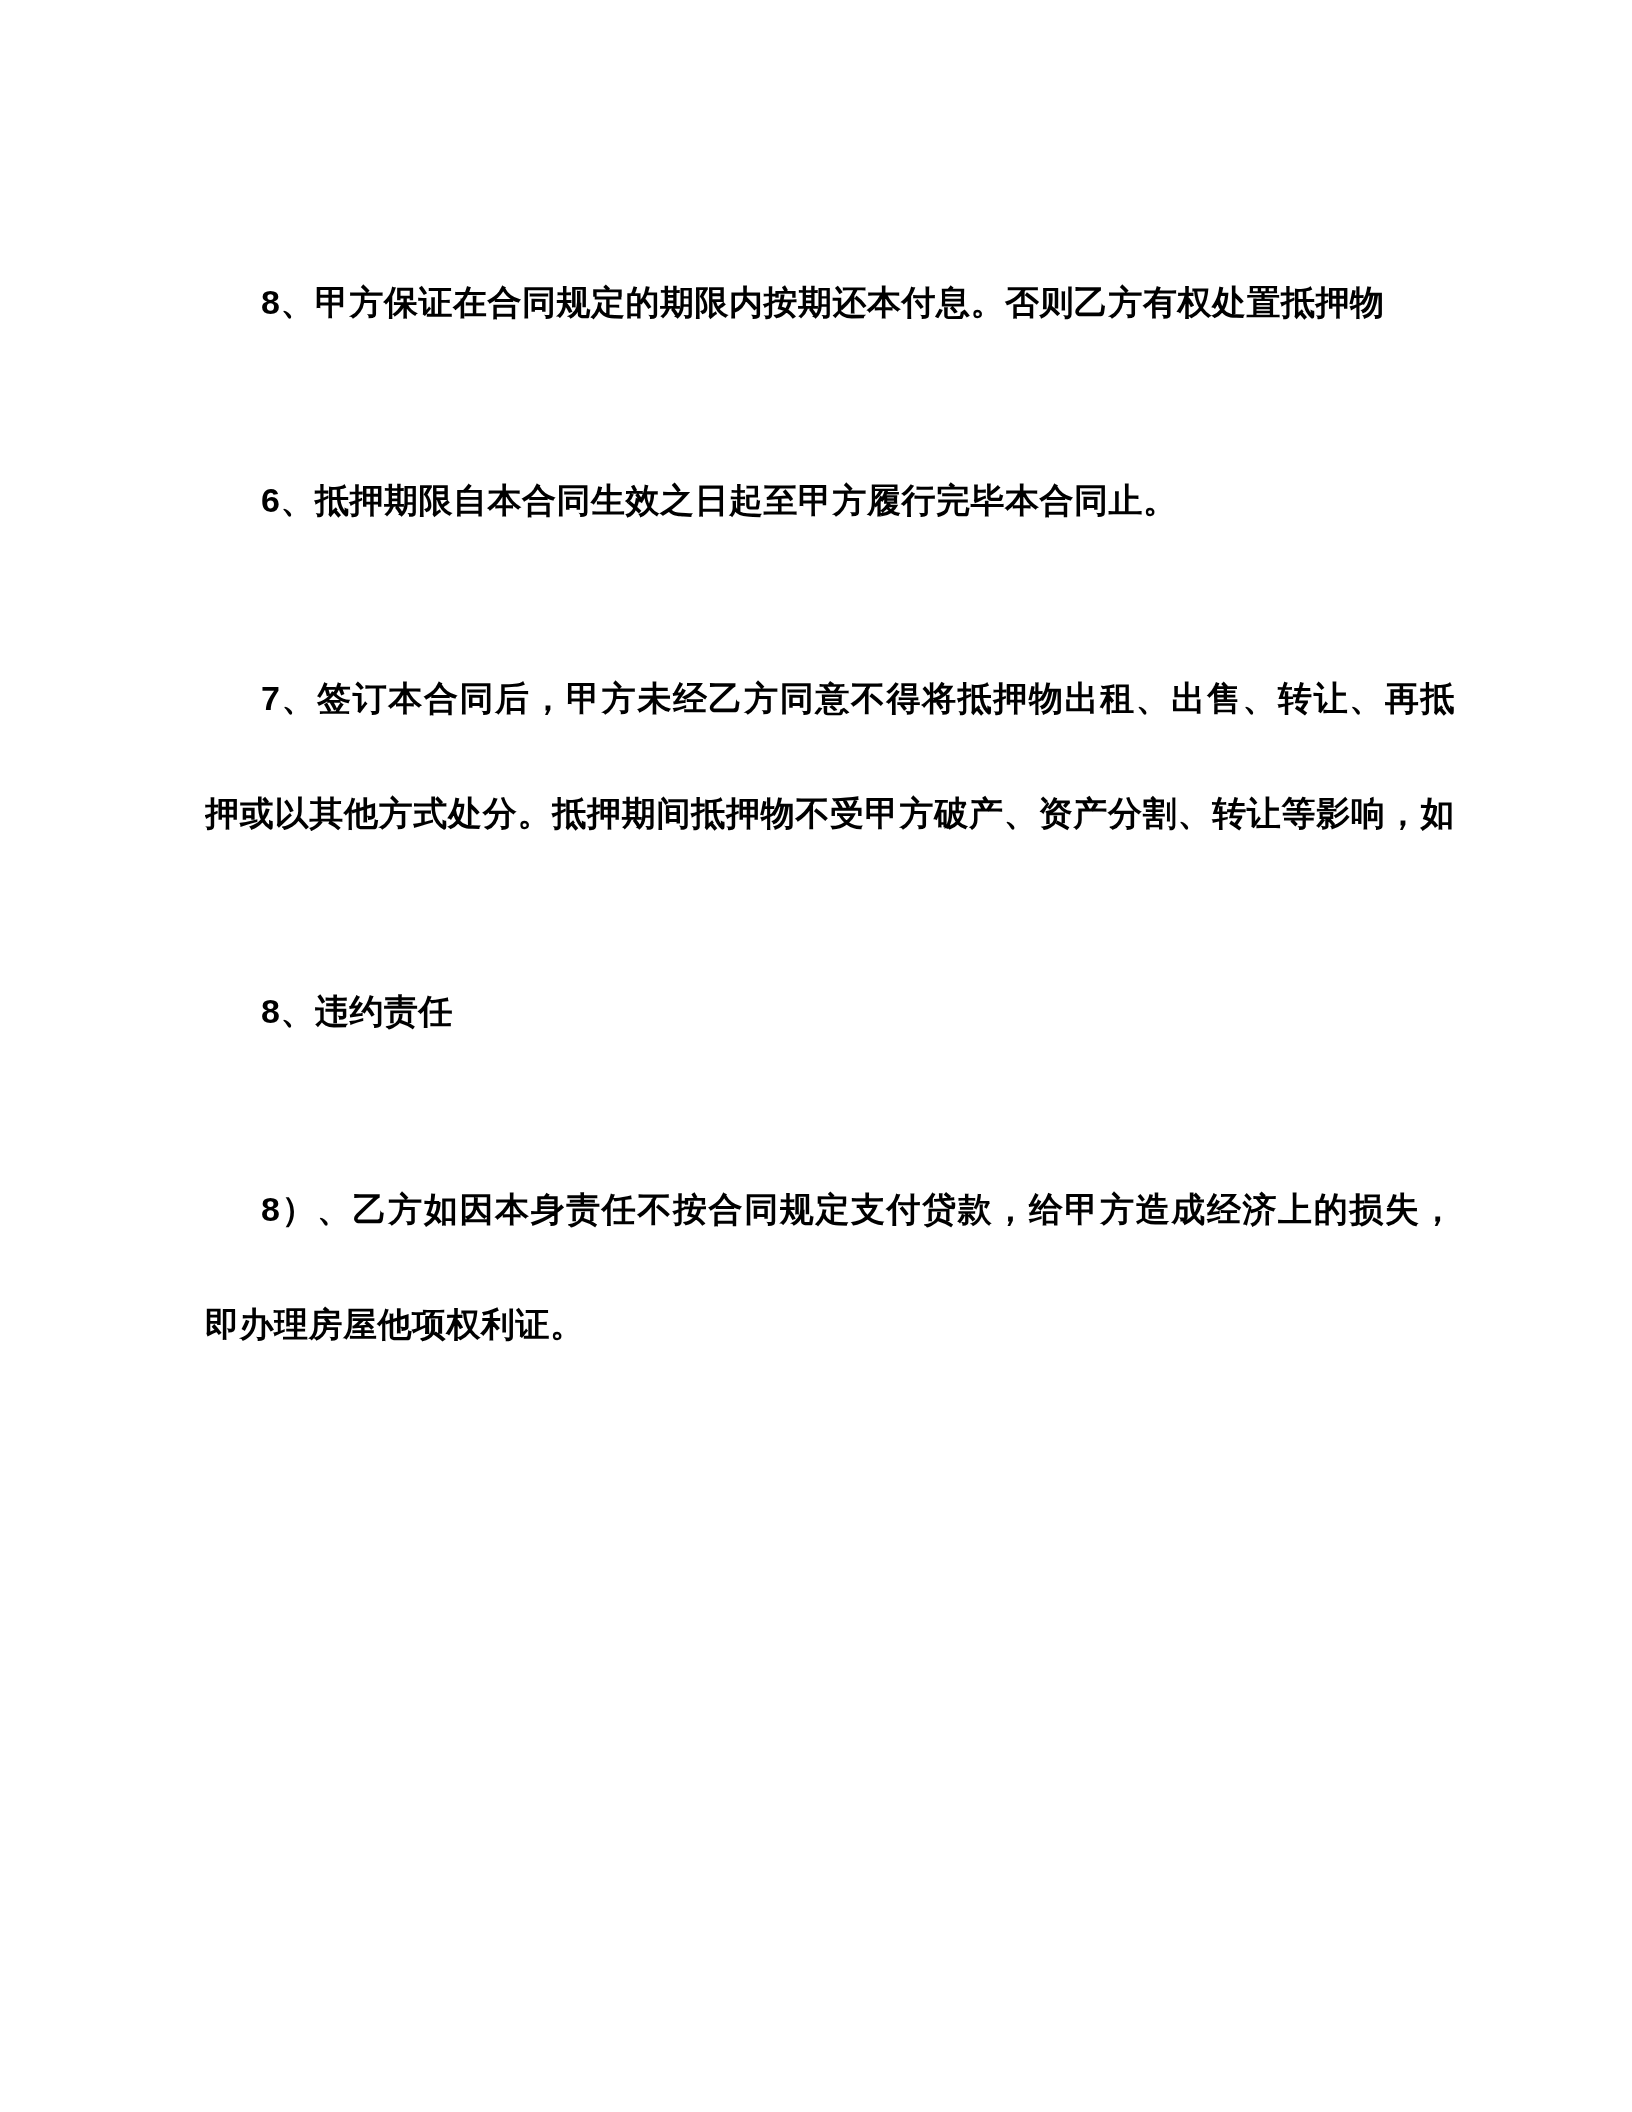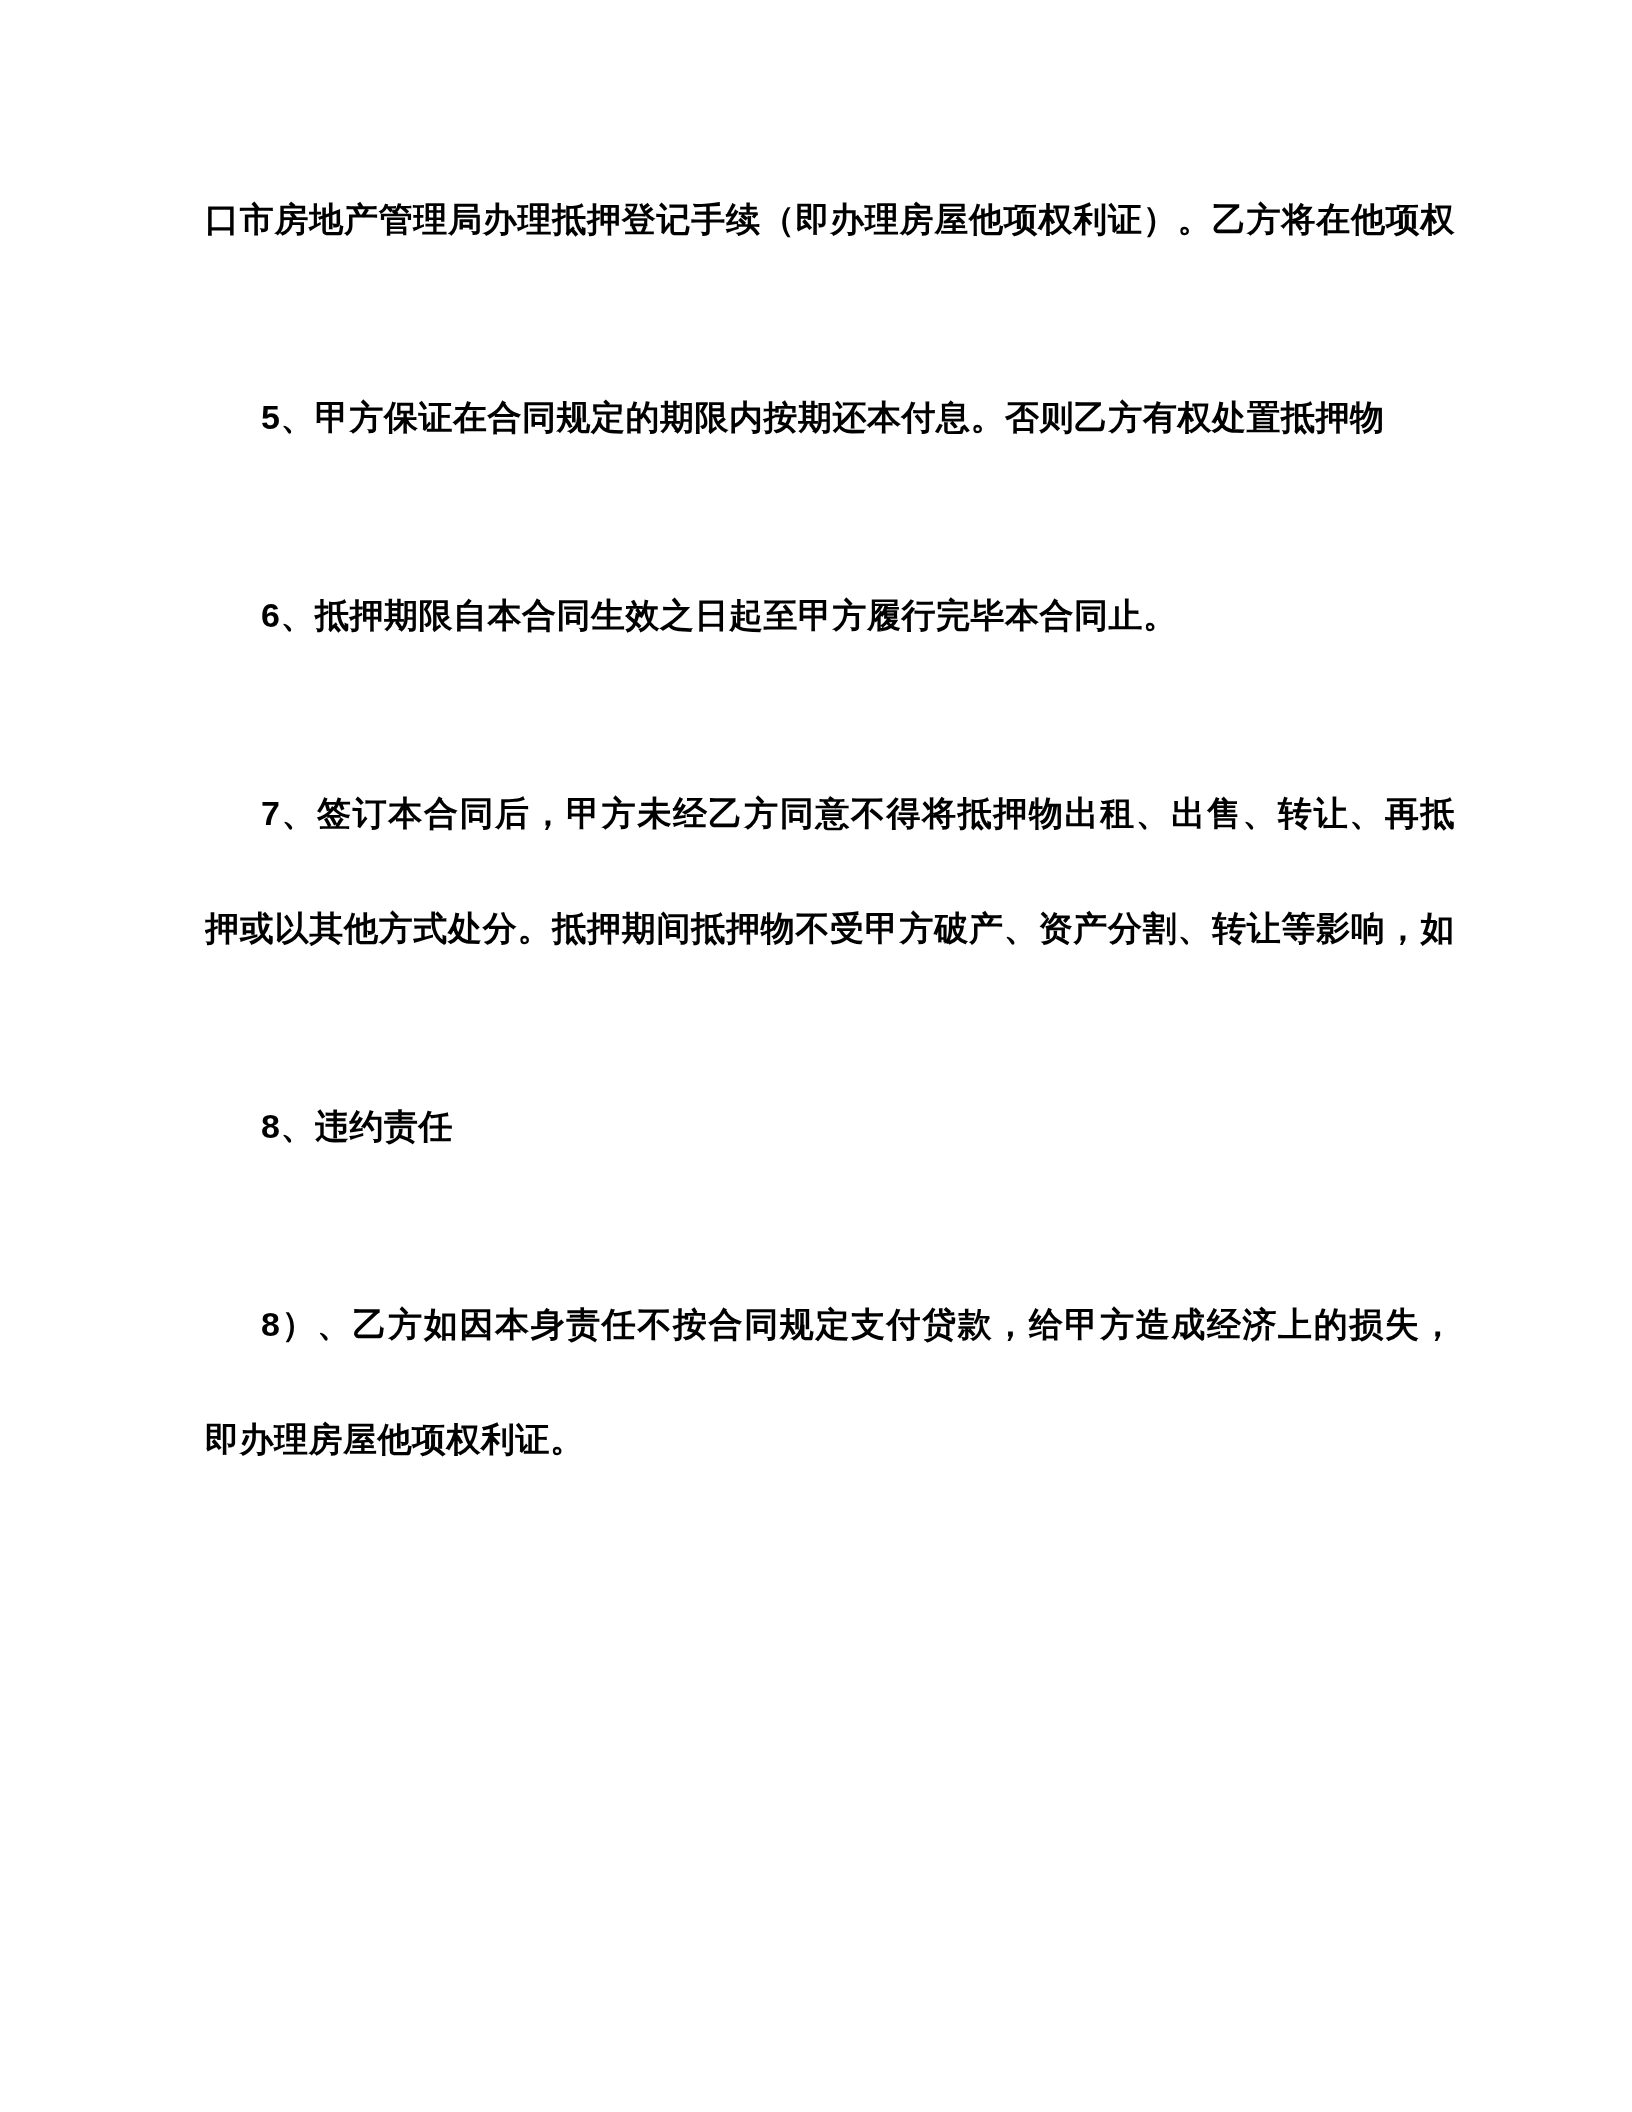--- a/index.html
+++ b/index.html
@@ -42,24 +42,23 @@
   .paragraph.indent .line:first-child {
     text-indent: 56px;
   }
 </style>
 </head>
 <body>
 
 <div class="page" style="background: rgb(255, 255, 255); color: rgb(0, 0, 0);">
   <div class="contract-body">
       <div class="paragraph">
-        <div class="line fill">口市房地产管理局办理抵押登记手续（即办理房屋他项权利证）。乙方将在他项权</div>
       </div>
       <div class="paragraph indent">
-        <div class="line">5、甲方保证在合同规定的期限内按期还本付息。否则乙方有权处置抵押物</div>
+        <div class="line">8、甲方保证在合同规定的期限内按期还本付息。否则乙方有权处置抵押物</div>
       </div>
       <div class="paragraph indent">
         <div class="line">6、抵押期限自本合同生效之日起至甲方履行完毕本合同止。</div>
       </div>
       <div class="paragraph indent">
         <div class="line fill">7、签订本合同后，甲方未经乙方同意不得将抵押物出租、出售、转让、再抵</div>
         <div class="line fill">押或以其他方式处分。抵押期间抵押物不受甲方破产、资产分割、转让等影响，如</div>
       </div>
       <div class="paragraph indent">
         <div class="line">8、违约责任</div>

